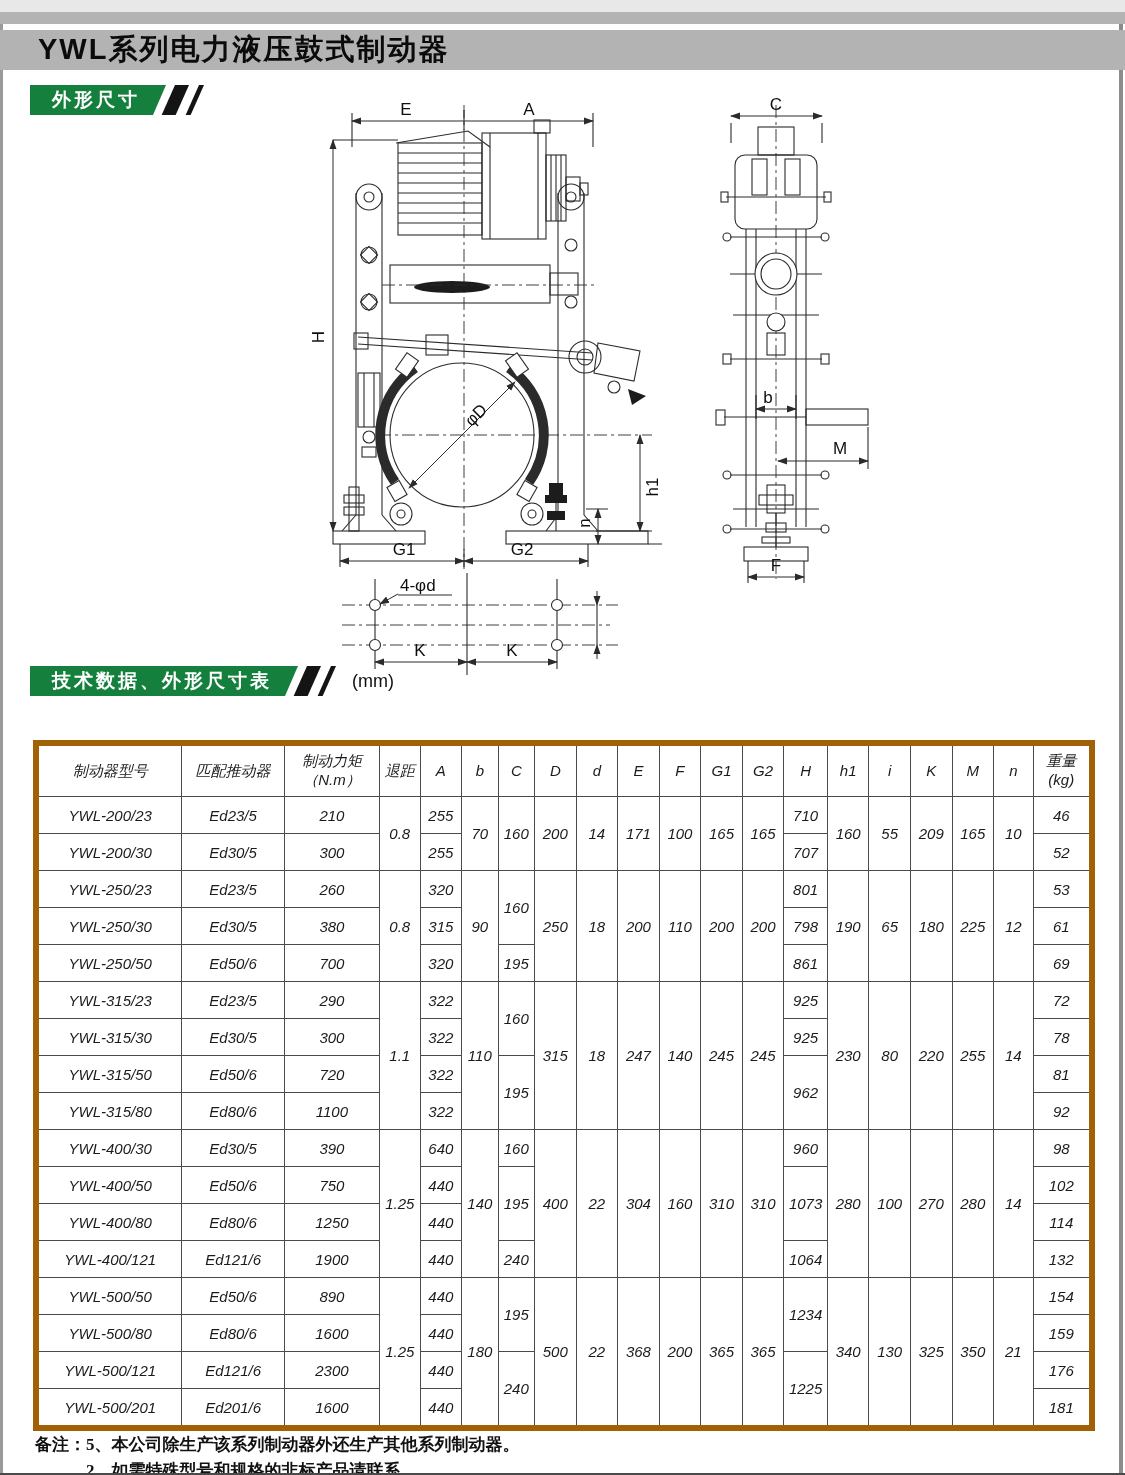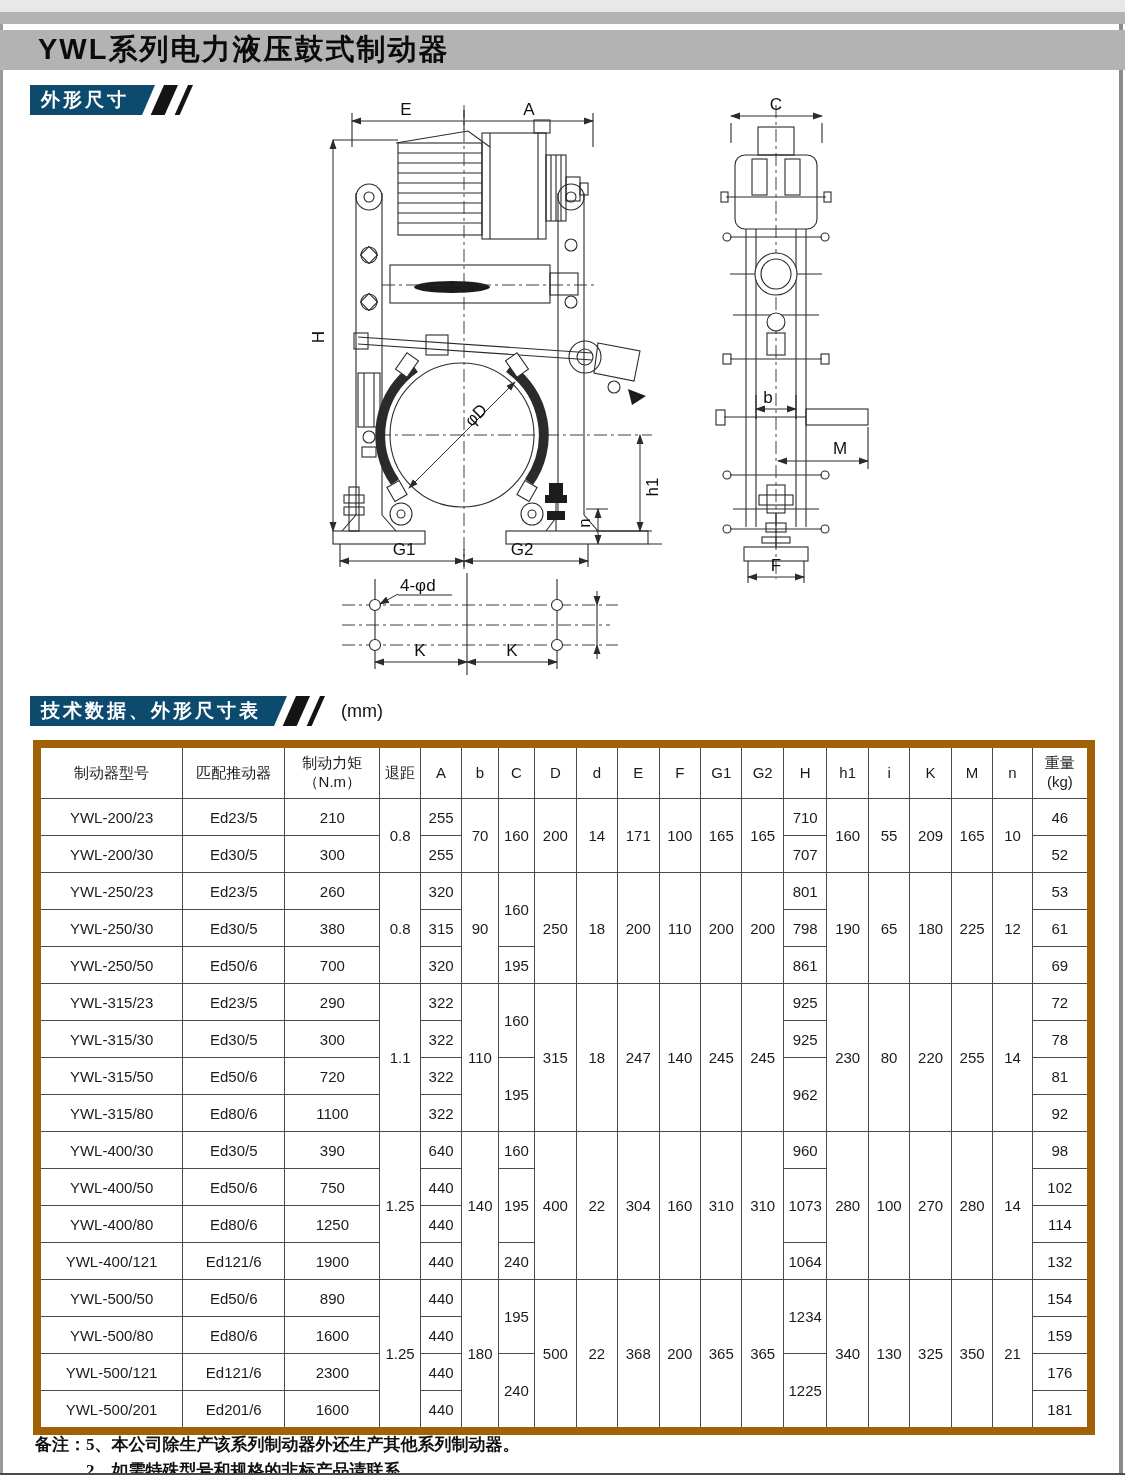--- a/index.html
+++ b/index.html
@@ -5,36 +5,36 @@
   html,body{margin:0;padding:0;background:#e8e8e8;}
   .page{position:relative;width:1125px;height:1475px;background:#fff;overflow:hidden;
         font-family:"Liberation Sans",sans-serif;color:#111;margin-top:12px;}
   .edge{position:absolute;top:0;bottom:0;width:3px;background:#9a9a9a;}
   .edge.left{left:0;} .edge.right{left:1119px;width:4px;background:#8c8c8c;}
   .top-strip{position:absolute;left:0;top:0;width:100%;height:12px;background:#b3b3b3;}
   .title-band{position:absolute;left:0;top:18px;width:100%;height:40px;background:#b3b3b3;
               display:flex;align-items:center;}
   .title-band h1{margin:0 0 0 38px;font-size:29px;font-weight:bold;letter-spacing:2px;color:#0b0b0b;}
   .sec{position:absolute;display:flex;align-items:flex-start;}
-  .sec-box{background:#0c4a6e;color:#fff;height:30px;line-height:30px;font-size:19px;font-weight:bold;
-           letter-spacing:3px;padding:0 26px 0 11px;
+  .sec-box{background:#15803d;color:#fff;height:30px;line-height:30px;font-size:19px;font-weight:bold;
+           letter-spacing:3px;padding:0 26px 0 22px;
            clip-path:polygon(0 0,100% 0,calc(100% - 13px) 100%,0 100%);}
   .slash{display:inline-block;height:30px;background:#141414;transform:skewX(-24deg);transform-origin:top left;}
   .s1{width:14px;margin-left:9px;} .s2{width:5px;margin-left:10px;}
   .mm{font-size:18px;margin-left:16px;line-height:30px;color:#111;}
   .drawing{position:absolute;left:0;top:85px;}
   svg .th{stroke:#2b2b2b;stroke-width:1.1;fill:none;}
   svg .thk{stroke:#2b2b2b;stroke-width:10;fill:none;}
   svg .cl{stroke:#2b2b2b;stroke-width:.9;fill:none;stroke-dasharray:13 4 3 4;}
   svg .dim{stroke:#2b2b2b;stroke-width:1;fill:none;}
   svg .fl{fill:#1c1c1c;stroke:none;}
   svg .wh{fill:#fff;}
   svg text{font-family:"Liberation Sans",sans-serif;font-size:17px;fill:#0f0f0f;}
   table.spec{position:absolute;left:33px;top:728px;width:1062px;border-collapse:collapse;
-             table-layout:fixed;border:8px solid #a16207;}
+             table-layout:fixed;border:6px solid #a16207;font-style:italic;}
   table.spec th,table.spec td{border:1px solid #4a4a4a;text-align:center;vertical-align:middle;
              font-size:15px;color:#1b1b1b;padding:0;}
   table.spec th{height:50px;font-weight:normal;white-space:pre-line;line-height:1.25;}
   table.spec td{height:36px;}
   .notes{position:absolute;left:35px;top:1420px;display:flex;
          font-family:"Liberation Serif",serif;font-weight:bold;font-size:17px;line-height:1.55;color:#111;}
   .notes .pre{white-space:nowrap;}
   .bottom-bar{position:absolute;left:0;top:1461px;width:100%;height:9px;background:#4a4a4a;}
 </style>
 </head>
@@ -231,21 +231,21 @@
       <line class="dim" x1="467" y1="565" x2="557" y2="565" marker-start="url(#arr)" marker-end="url(#arr)"></line>
       <text x="420" y="559" text-anchor="middle">K</text>
       <text x="512" y="559" text-anchor="middle">K</text>
 
       <path class="th" d="M597,508 V548"></path>
       <line class="dim" x1="597" y1="494" x2="597" y2="508" marker-end="url(#arr)"></line>
       <line class="dim" x1="597" y1="562" x2="597" y2="548" marker-end="url(#arr)"></line>
     </g>
   </svg>
 
-  <div class="sec" style="left:30px;top:684px;">
+  <div class="sec" style="left:30px;top:654px;">
     <div class="sec-box">技术数据、外形尺寸表</div>
     <span class="slash s1"></span>
     <span class="slash s2"></span>
     <span class="mm">(mm)</span>
   </div>
 
   <table class="spec" id="spec-table">
     <colgroup>
       <col style="width:144px">
         <col style="width:101px">

